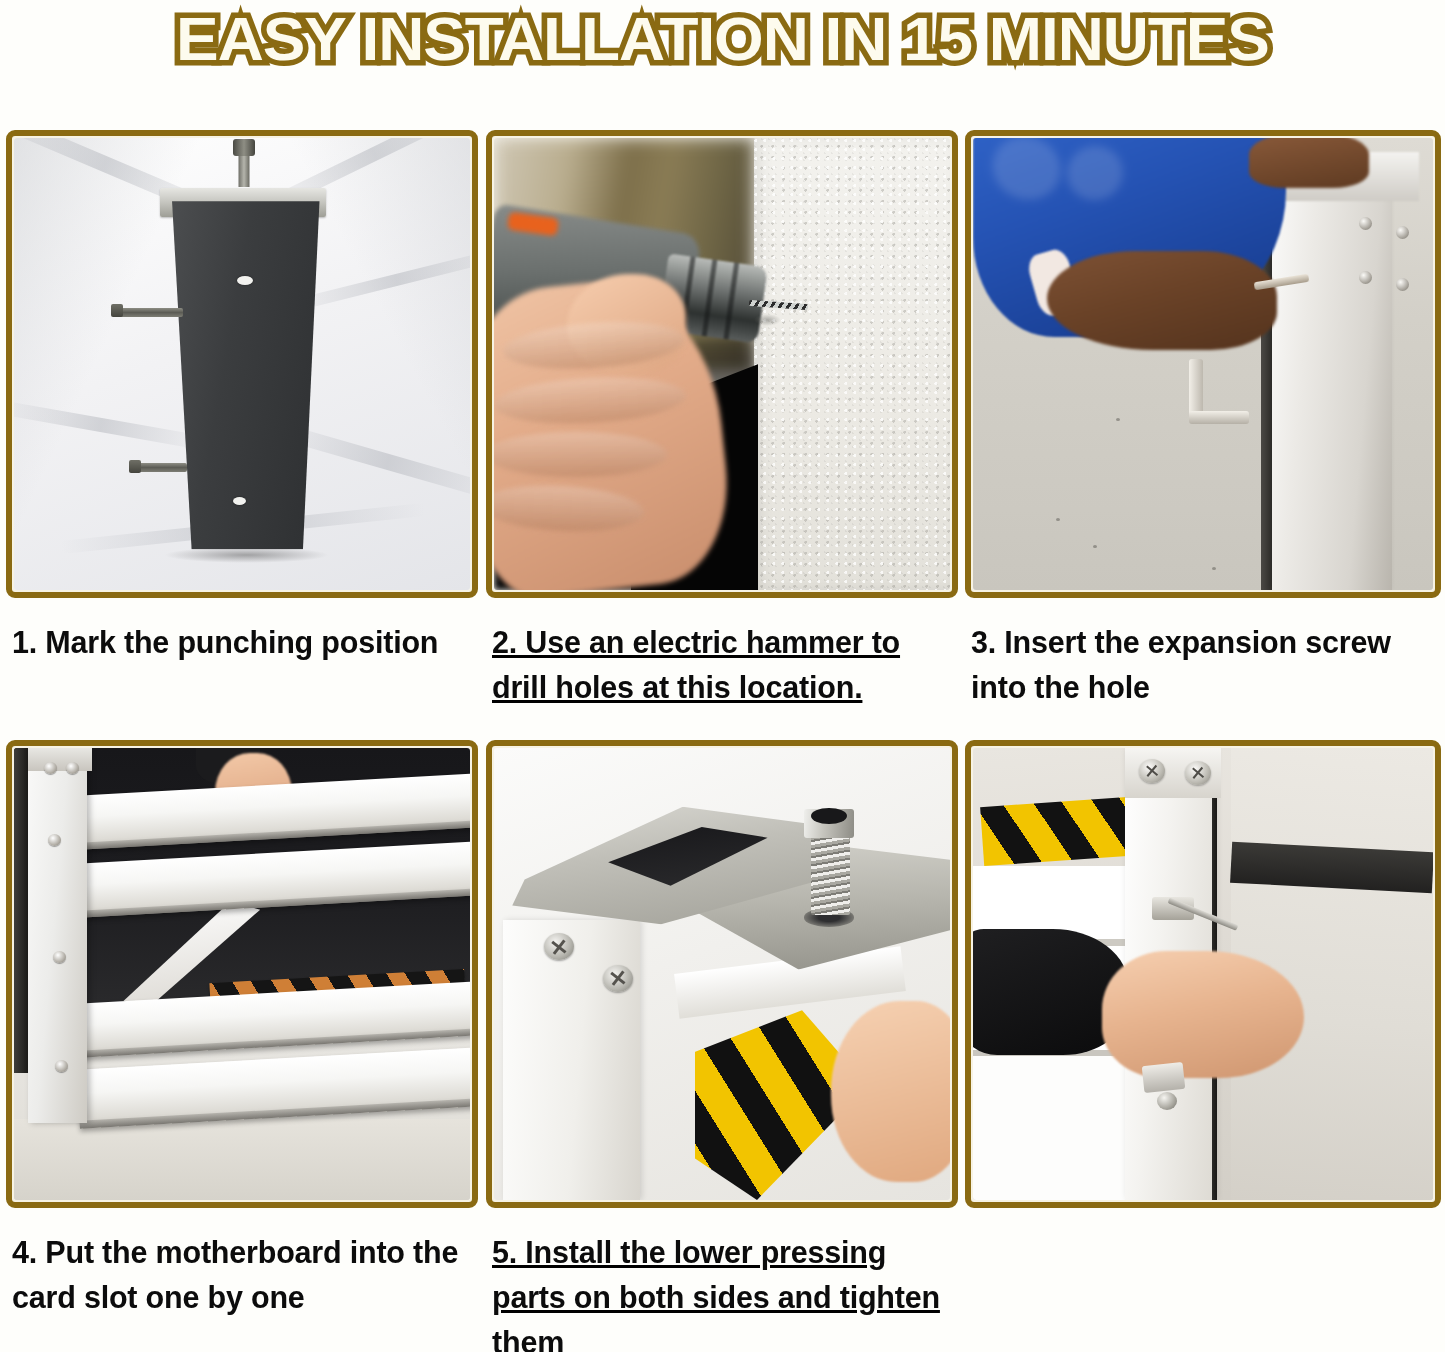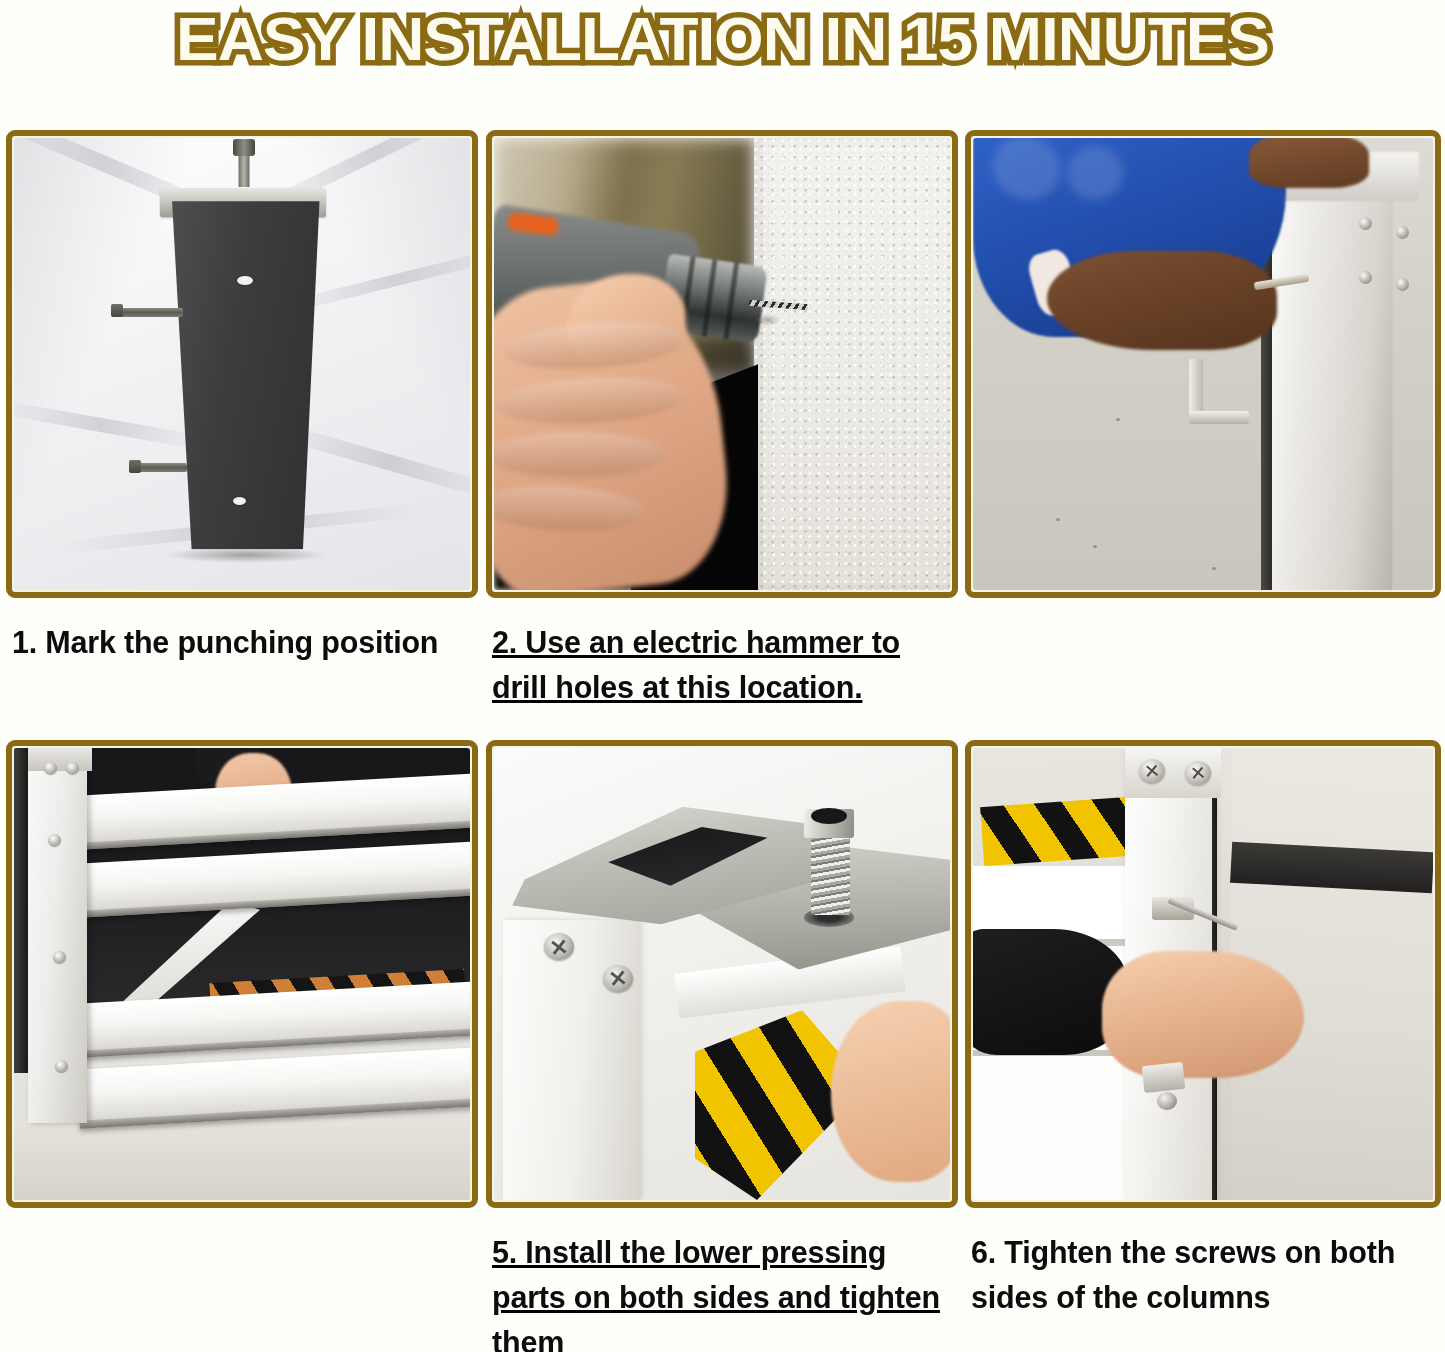--- a/index.html
+++ b/index.html
@@ -786,20 +786,21 @@
             <div class="p3-shirt-fold p3-sf2"></div>
           </div>
           <div class="p3-hand-top"></div>
           <div class="p3-cuff"></div>
           <div class="p3-arm"></div>
           <div class="p3-wrench"></div>
           <div class="p3-hexkey"></div>
           <div class="p3-hexkey-foot"></div>
         </div>
       </div>
+      <div class="caption">3. Insert the expansion screw into the hole</div>
     </div>
   </div>
 
   <div class="row row-2">
 
     <div class="cell cell-a">
       <div class="photo-frame">
         <div class="photo">
           <div class="p4-bg"></div>
           <div class="p4-dark"></div>
@@ -815,20 +816,21 @@
           <div class="p4-postedge"></div>
           <div class="p4-post"></div>
           <div class="p4-postcap"></div>
           <div class="p4-postscrew" style="left:6.5%; top:3%;"></div>
           <div class="p4-postscrew" style="left:11.5%; top:3.2%;"></div>
           <div class="p4-postscrew" style="left:7.5%; top:19%;"></div>
           <div class="p4-postscrew" style="left:8.5%; top:45%;"></div>
           <div class="p4-postscrew" style="left:9%; top:69%;"></div>
         </div>
       </div>
+      <div class="caption">4. Put the motherboard into the card slot one by one</div>
     </div>
 
     <div class="cell cell-b">
       <div class="photo-frame">
         <div class="photo">
           <div class="p5-bg"></div>
           <div class="p5-coledge"></div>
           <div class="p5-colwhite"></div>
           <div class="p5-hazard"></div>
           <div class="p5-finger"></div>
@@ -861,16 +863,15 @@
           <div class="p6-capscrew" style="left:36%; top:2.5%;"></div>
           <div class="p6-capscrew" style="left:46%; top:2.8%;"></div>
           <div class="p6-sleeve"></div>
           <div class="p6-hand"></div>
           <div class="p6-driver-handle"></div>
           <div class="p6-driver-shaft"></div>
           <div class="p6-lowbracket"></div>
           <div class="p6-lowscrew"></div>
         </div>
       </div>
-      <div class="caption">6. Tighten the screws on both sides of the columns</div>
     </div>
   </div>
 </div>
 
 </body></html>

